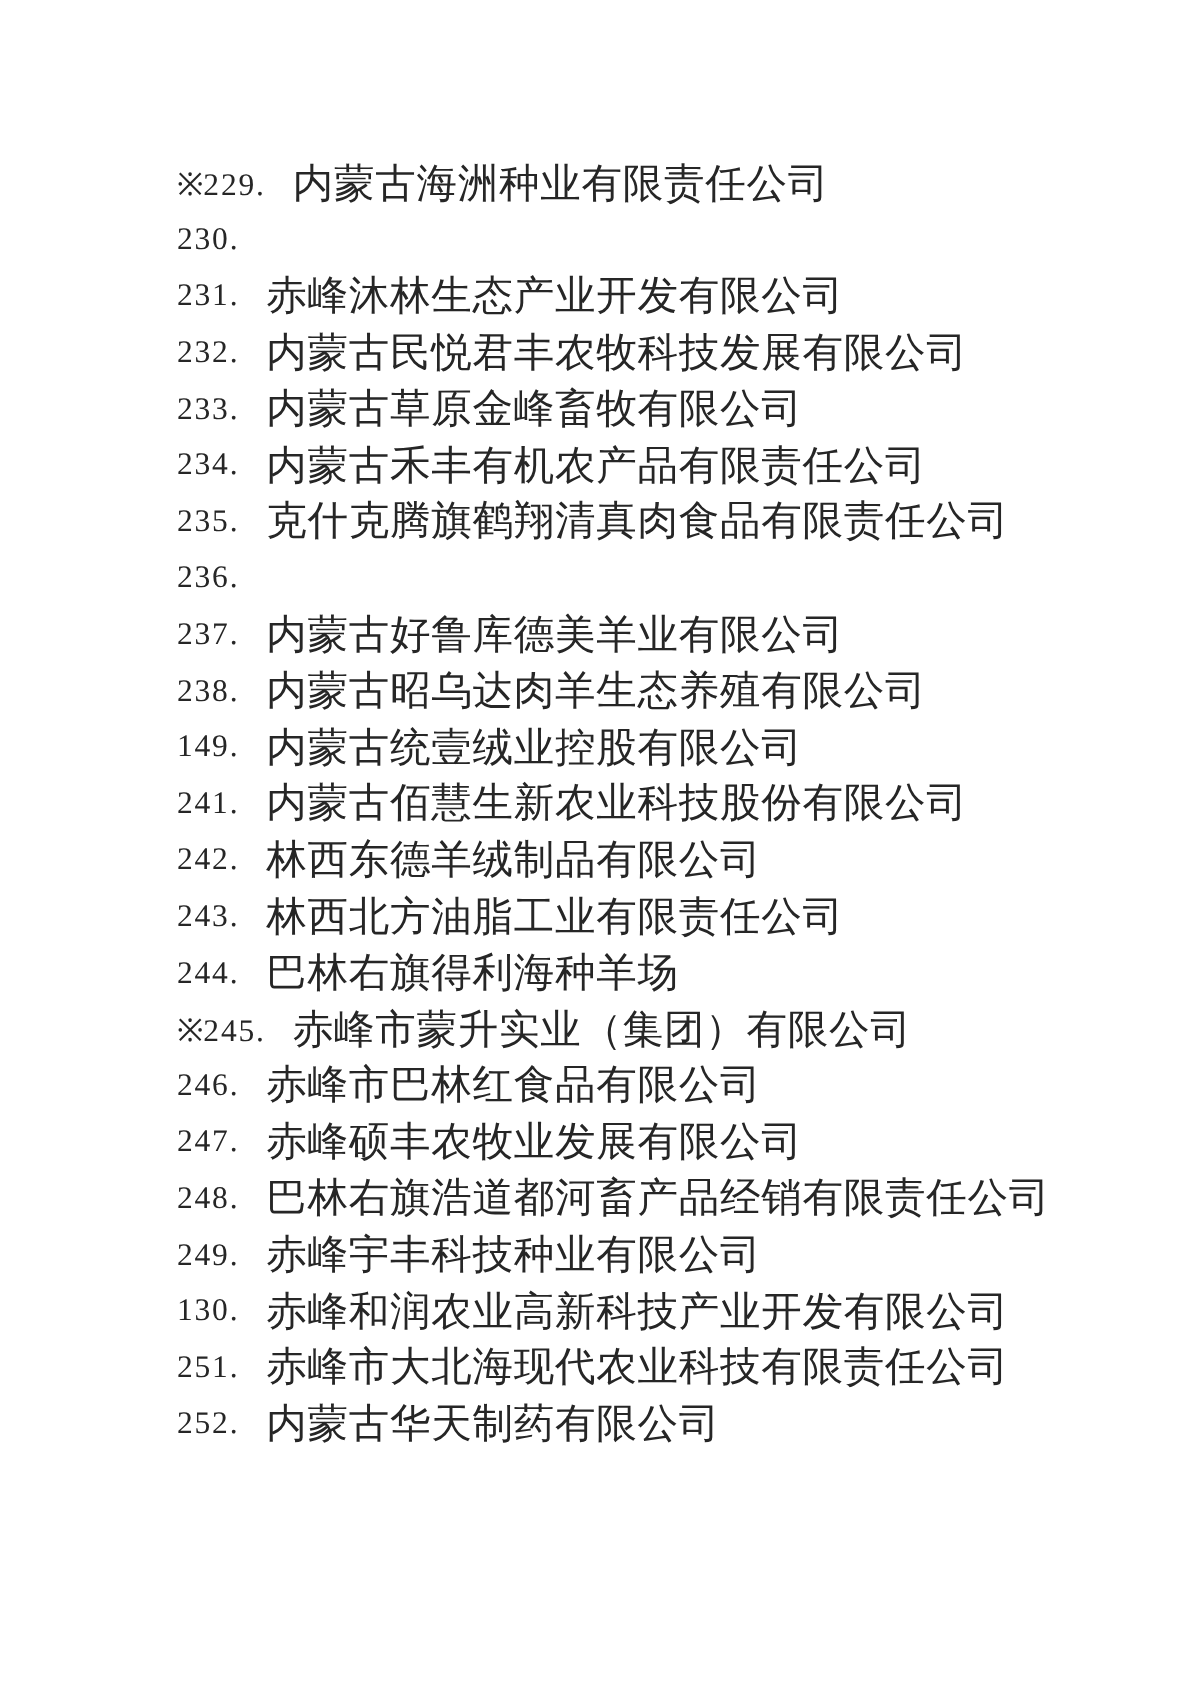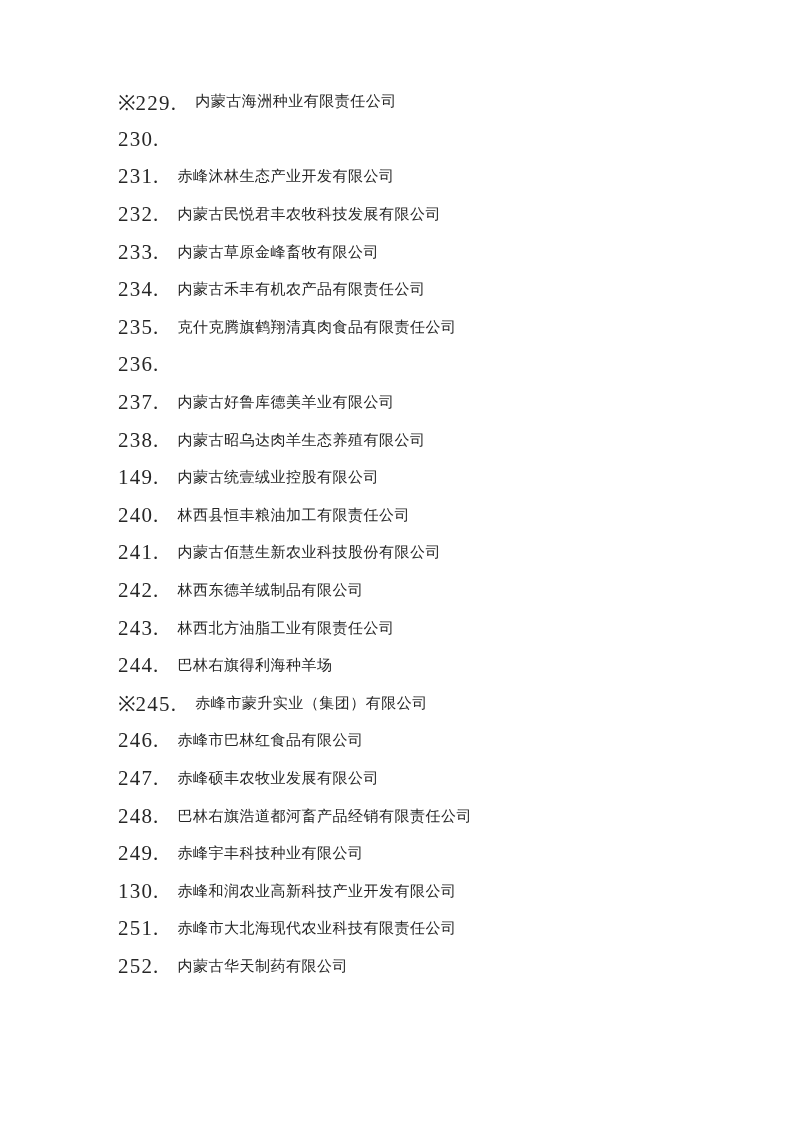--- a/index.html
+++ b/index.html
@@ -11,41 +11,41 @@
     position: relative;
     width: 793px;
     height: 1122px;
     background: #ffffff;
     overflow: hidden;
     font-family: "Liberation Serif", "DejaVu Serif", serif;
   }
   .doc-list {
     position: absolute;
     left: 118px;
-    top: 83px;
+    top: 103px;
     right: 40px;
   }
   .row {
     height: 37.6px;
     display: flex;
     align-items: center;
     gap: 18px;
     white-space: nowrap;
     color: #262626;
   }
   .num {
     font-size: 21px;
     letter-spacing: 1.2px;
     flex: 0 0 auto;
   }
   .num .prefix {
     letter-spacing: 0;
   }
   .name {
-    font-size: 15px;
+    font-size: 27px;
     letter-spacing: 0.5px;
     flex: 0 0 auto;
   }
 </style>
 </head>
 <body>
 
 <div class="page" style="background: rgb(255, 255, 255);">
   <div class="doc-list" style="color: rgb(38, 38, 38);">
   <div class="row">
@@ -94,24 +94,20 @@
   <div class="row">
     <span class="num"><span class="prefix"></span><span class="n">238.</span></span>
     <span class="name">内蒙古昭乌达肉羊生态养殖有限公司</span>
   </div>
 
   <div class="row">
     <span class="num"><span class="prefix"></span><span class="n">149.</span></span>
     <span class="name">内蒙古统壹绒业控股有限公司</span>
   </div>
 
-  <div class="row">
-    <span class="num"><span class="prefix"></span><span class="n">240.</span></span>
-    <span class="name">林西县恒丰粮油加工有限责任公司</span>
-  </div>
 
   <div class="row">
     <span class="num"><span class="prefix"></span><span class="n">241.</span></span>
     <span class="name">内蒙古佰慧生新农业科技股份有限公司</span>
   </div>
 
   <div class="row">
     <span class="num"><span class="prefix"></span><span class="n">242.</span></span>
     <span class="name">林西东德羊绒制品有限公司</span>
   </div>

